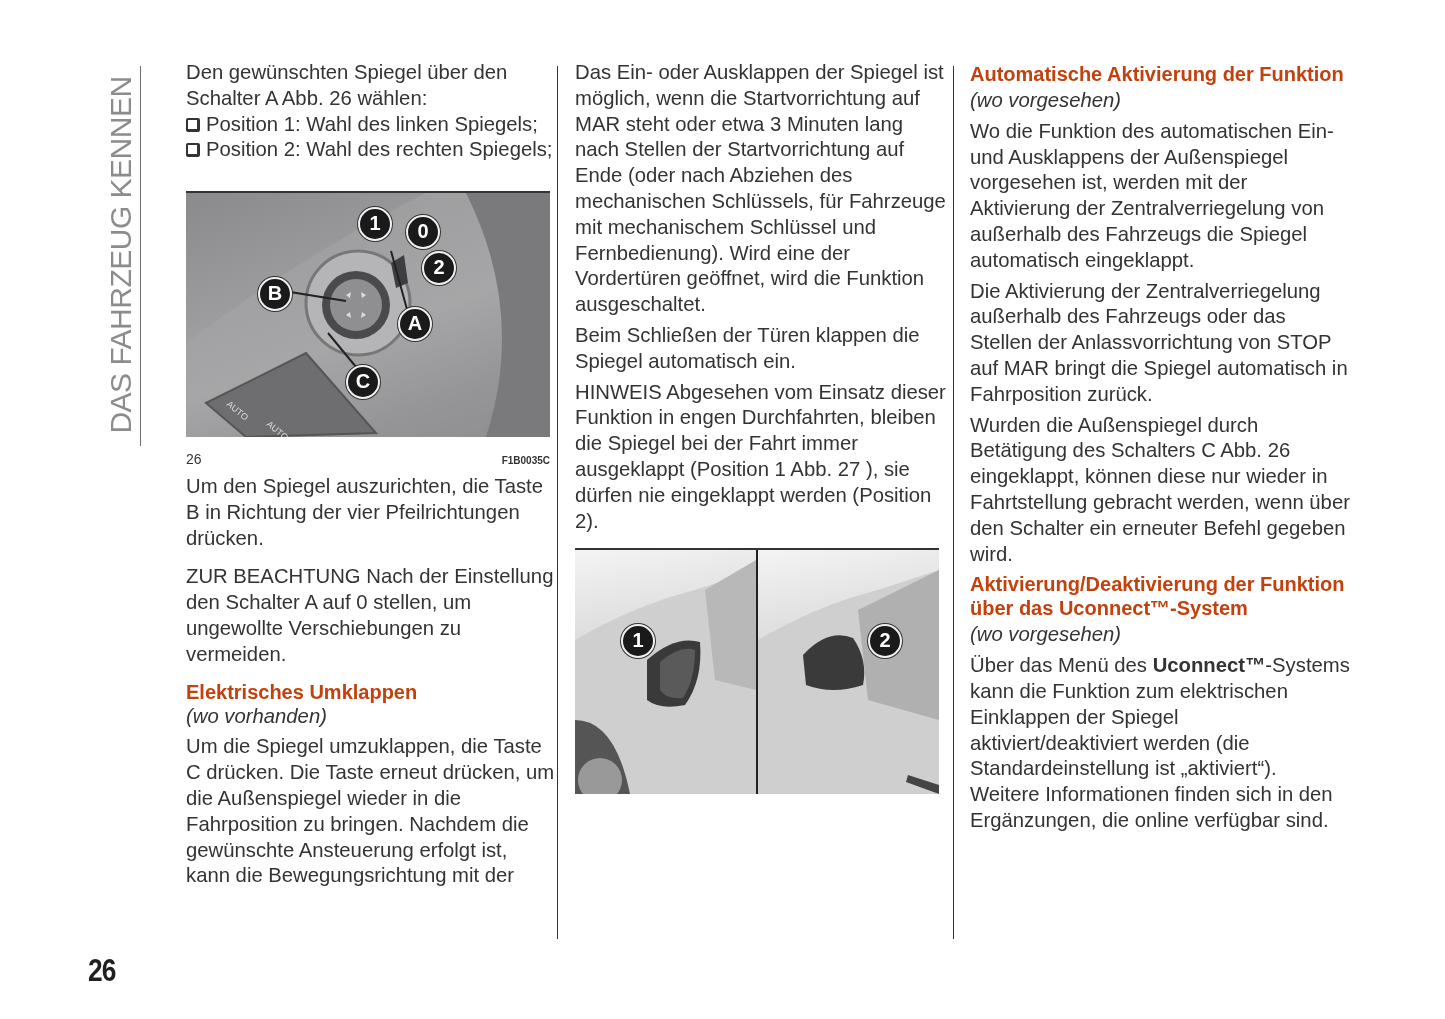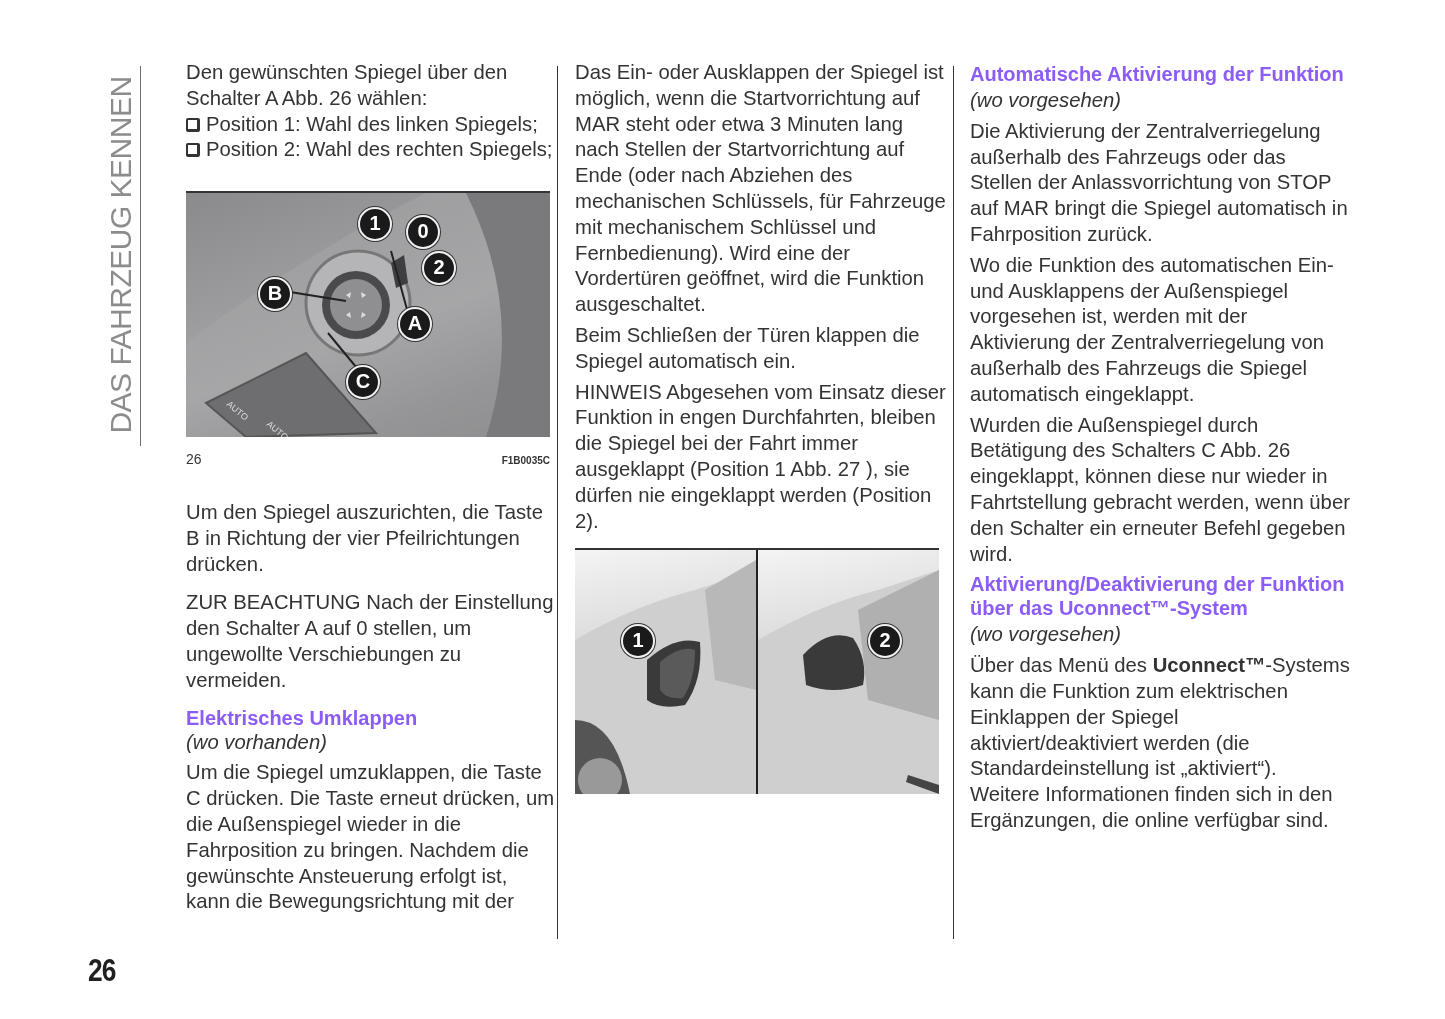--- a/index.html
+++ b/index.html
@@ -18,21 +18,21 @@
   .col { position: absolute; top: 60px; font-size: 20.3px; line-height: 25.8px; color: #333; }
   .col1 { left: 186px; width: 370px; }
   .col2 { left: 575px; width: 372px; }
   .col3 { left: 970px; width: 380px; }
 
   .vrule { position: absolute; width: 1px; background: #333; }
   .vr1 { left: 557px; top: 66px; height: 873px; }
   .vr2 { left: 953px; top: 66px; height: 873px; }
 
   p { margin: 0 0 5px 0; }
-  .h { font-weight: bold; font-size: 20px; line-height: 24px; color: #8b5cf6; margin: 0; }
+  .h { font-weight: bold; font-size: 20px; line-height: 24px; color: #c2410c; margin: 0; }
   .sub { margin: 0 0 5px 0; font-style: italic; }
   .bullet { display: inline-block; width: 14px; height: 14px; border: 2px solid #333;
             border-right-width: 3.5px; border-bottom-width: 3.5px; border-radius: 2px;
             box-sizing: border-box; margin-right: 6px; vertical-align: -1px; }
 
   .fig { position: relative; }
   .fig-img { position: relative; border-top: 2px solid #333; overflow: hidden; }
   .cap { display: flex; justify-content: space-between; align-items: baseline;
          font-size: 13px; margin-top: 10px; }
   .cap .n { font-size: 14px; color: #333; }
@@ -88,21 +88,21 @@
       <div class="badge" style="left:72px;top:84px">B</div>
       <div class="badge" style="left:212px;top:114px">A</div>
       <div class="badge" style="left:160px;top:172px">C</div>
     </div>
     <div class="cap">
       <span class="n">26</span>
       <span class="c">F1B0035C</span>
     </div>
   </div>
 
-  <p style="margin-top:26px; margin-bottom:13px">Um den Spiegel auszurichten, die Taste B in Richtung der vier Pfeilrichtungen drücken.</p>
+  <p style="margin-bottom:13px">Um den Spiegel auszurichten, die Taste B in Richtung der vier Pfeilrichtungen drücken.</p>
   <p style="margin-bottom:12px">ZUR BEACHTUNG Nach der Einstellung den Schalter A auf 0 stellen, um ungewollte Verschiebungen zu vermeiden.</p>
   <div class="h">Elektrisches Umklappen</div>
   <p class="sub">(wo vorhanden)</p>
   <p>Um die Spiegel umzuklappen, die Taste C drücken. Die Taste erneut drücken, um die Außenspiegel wieder in die Fahrposition zu bringen. Nachdem die gewünschte Ansteuerung erfolgt ist, kann die Bewegungsrichtung mit der</p>
 </div>
 
 <div class="col col2">
   <p>Das Ein- oder Ausklappen der Spiegel ist möglich, wenn die Startvorrichtung auf MAR steht oder etwa 3 Minuten lang nach Stellen der Startvorrichtung auf Ende (oder nach Abziehen des mechanischen Schlüssels, für Fahrzeuge mit mechanischem Schlüssel und Fernbedienung). Wird eine der Vordertüren geöffnet, wird die Funktion ausgeschaltet.</p>
   <p>Beim Schließen der Türen klappen die Spiegel automatisch ein.</p>
   <p style="margin-bottom:14px">HINWEIS Abgesehen vom Einsatz dieser Funktion in engen Durchfahrten, bleiben die Spiegel bei der Fahrt immer ausgeklappt (Position 1 Abb. 27 ), sie dürfen nie eingeklappt werden (Position 2).</p>
@@ -130,22 +130,22 @@
         </svg>
         <div class="badge" style="left:110px;top:74px">2</div>
       </div>
     </div>
   </div>
 </div>
 
 <div class="col col3">
   <div class="h" style="margin-top:2px">Automatische Aktivierung der Funktion</div>
   <p class="sub" style="margin-top:2px">(wo vorgesehen)</p>
+  <p>Wo die Funktion des automatischen Ein- und Ausklappens der Außenspiegel vorgesehen ist, werden mit der Aktivierung der Zentralverriegelung von außerhalb des Fahrzeugs die Spiegel automatisch eingeklappt.</p>
   <p>Die Aktivierung der Zentralverriegelung außerhalb des Fahrzeugs oder das Stellen der Anlassvorrichtung von STOP auf MAR bringt die Spiegel automatisch in Fahrposition zurück.</p>
-  <p>Wo die Funktion des automatischen Ein- und Ausklappens der Außenspiegel vorgesehen ist, werden mit der Aktivierung der Zentralverriegelung von außerhalb des Fahrzeugs die Spiegel automatisch eingeklappt.</p>
   <p style="">Wurden die Außenspiegel durch Betätigung des Schalters C Abb. 26 eingeklappt, können diese nur wieder in Fahrtstellung gebracht werden, wenn über den Schalter ein erneuter Befehl gegeben wird.</p>
   <div class="h">Aktivierung/Deaktivierung der Funktion über das Uconnect™-System</div>
   <p class="sub" style="margin-top:2px">(wo vorgesehen)</p>
   <p>
     <span>Über das Menü des </span><b>Uconnect™</b><span>-Systems kann die Funktion zum elektrischen Einklappen der Spiegel aktiviert/deaktiviert werden (die Standardeinstellung ist „aktiviert“). Weitere Informationen finden sich in den Ergänzungen, die online verfügbar sind.</span>
   </p>
 </div>
 
 <div class="page-num">26</div>
 

